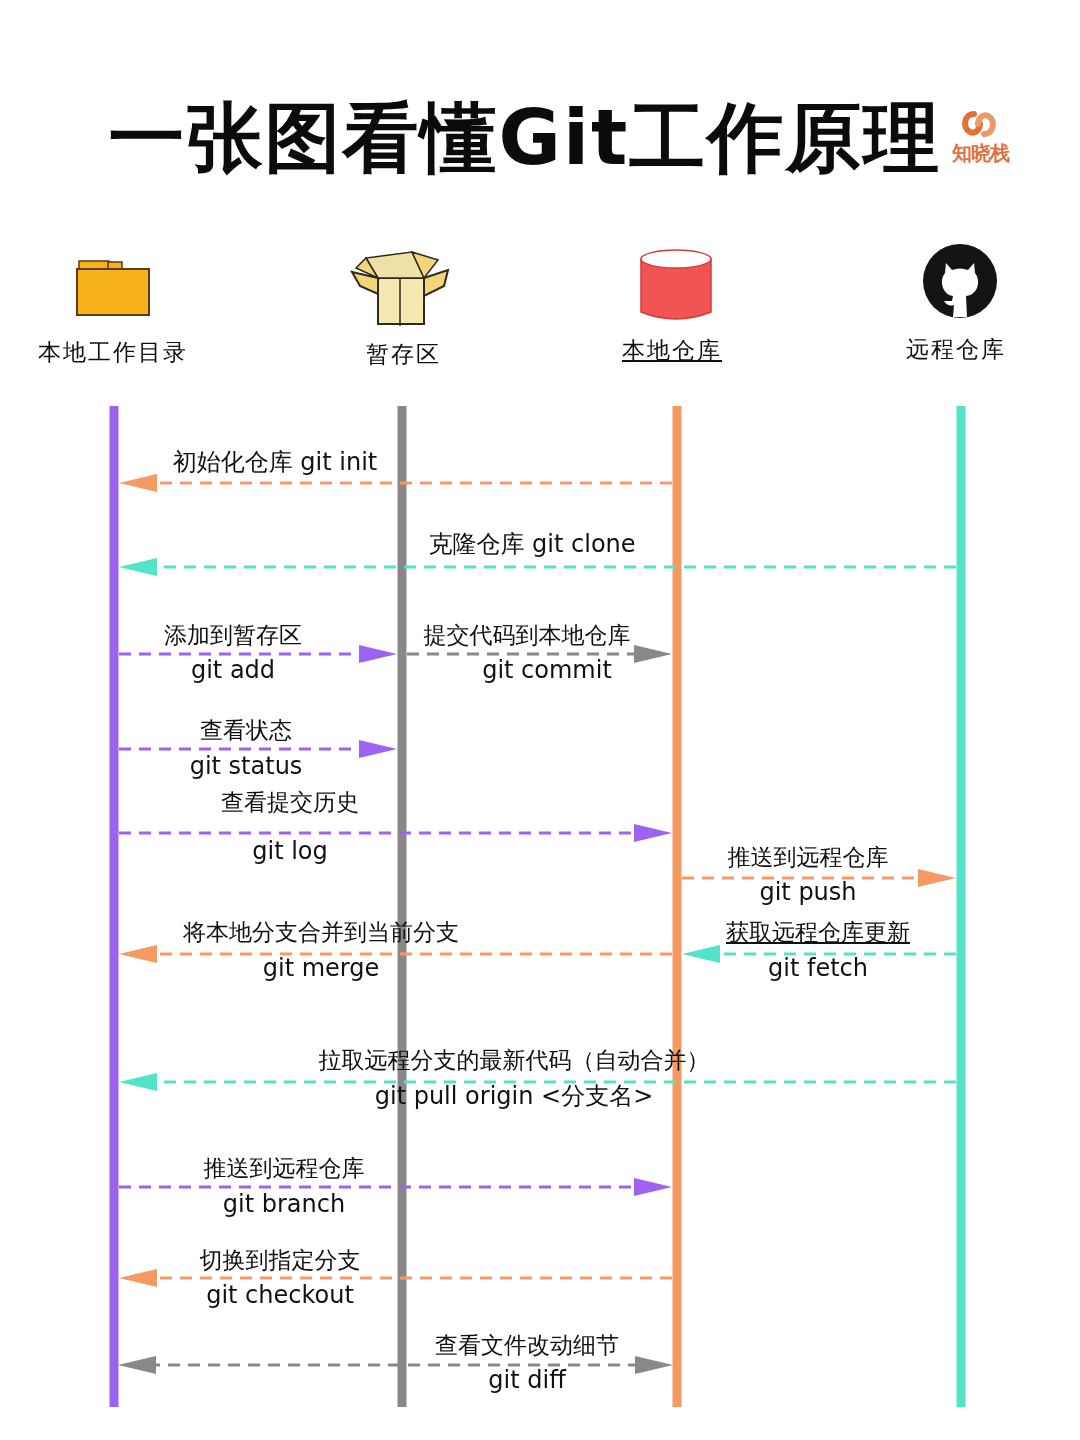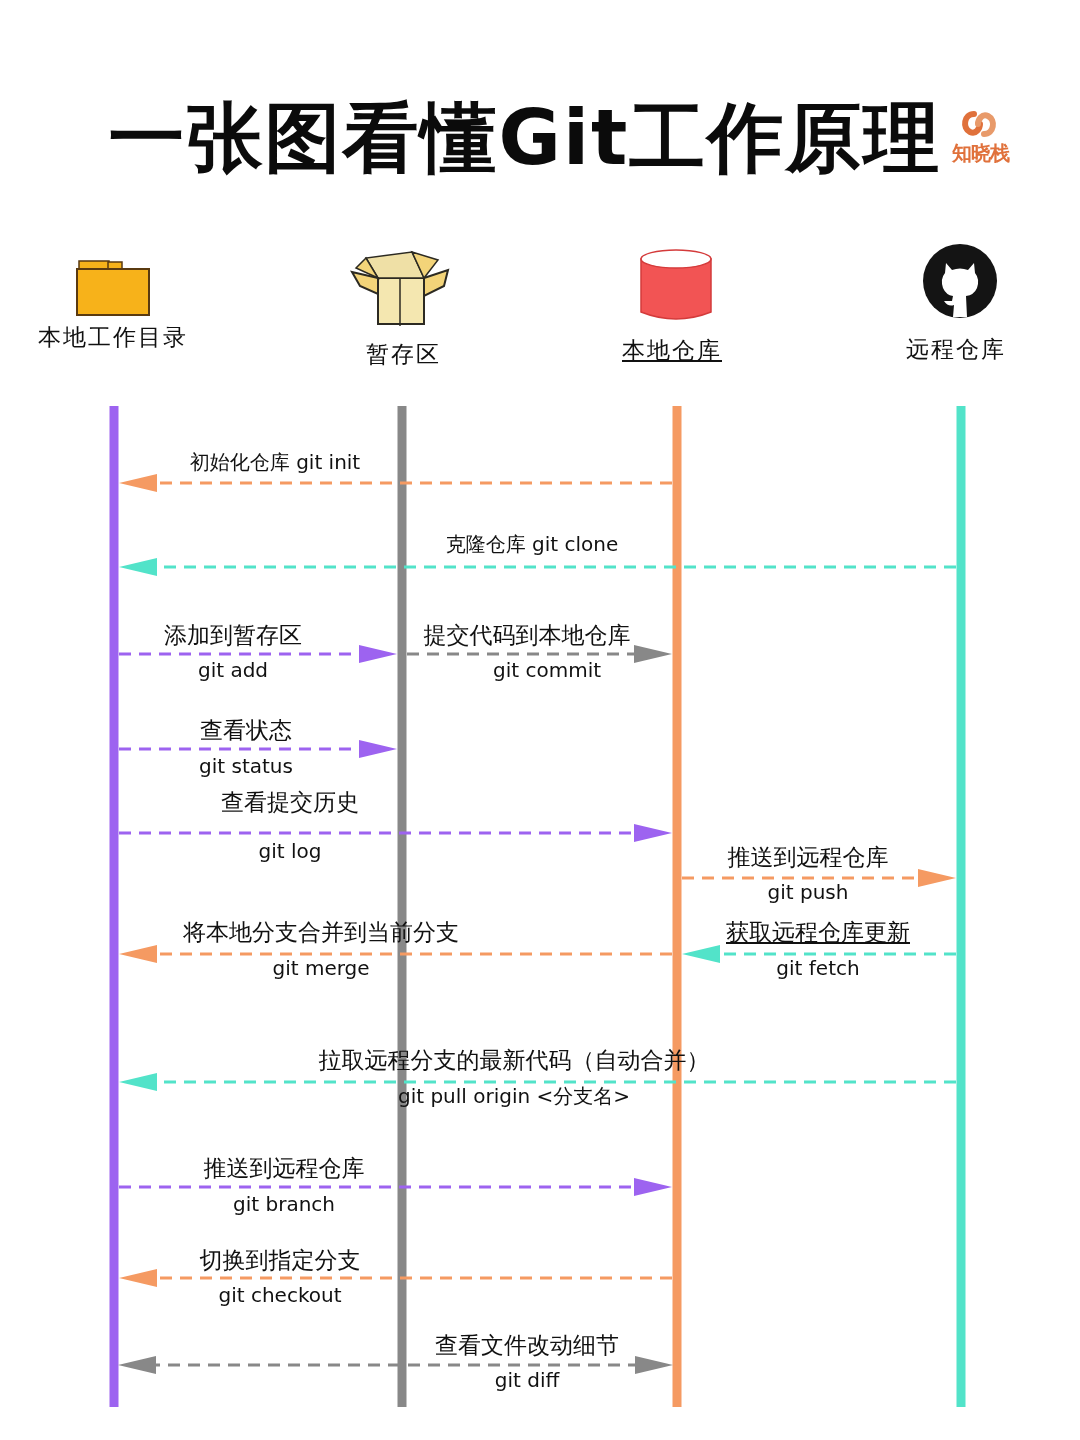--- a/index.html
+++ b/index.html
@@ -7,21 +7,21 @@
          font-family: "DejaVu Sans", "Liberation Sans", sans-serif; color: #111; }
   .title { position: absolute; left: 0; top: 88px; width: 1080px; text-align: center;
            font-size: 76px; font-weight: bold; letter-spacing: 2px; line-height: 100px; color: #0b0b0b; }
   .title span.t { display: inline-block; margin-left: -30px; text-align: right; }
   .logo { position: absolute; left: 950px; top: 108px; width: 76px; height: 60px; }
   .logo .logo-text { position: absolute; left: 2px; top: 32px; font-size: 20px; color: #e0713b; font-weight: bold; letter-spacing: -1px; white-space: nowrap; }
   .actor { position: absolute; text-align: center; }
   .actor-label { position: absolute; font-size: 23px; letter-spacing: 2px; white-space: nowrap; color: #111; }
   svg#diagram { position: absolute; left: 0; top: 0; }
   .lbl { position: absolute; font-size: 23px; white-space: nowrap; color: #111; line-height: 28px; transform: translateX(-50%); }
-  .lbl.cmd { font-size: 20px; }
+  .lbl.cmd { font-size: 24px; }
 </style>
 </head>
 <body>
 
 <div class="title"><span class="t">一张图看懂Git工作原理</span></div>
 
 <div class="logo">
   <svg width="76" height="34" viewBox="0 0 76 34">
     <path d="M24 6 C14 6 12 20 20 24 C26 27 30 20 30 16" fill="none" stroke="#e0713b" stroke-width="6" stroke-linecap="round"></path>
     <path d="M34 26 C44 26 46 12 38 8 C32 5 28 12 28 16" fill="none" stroke="#e89a6a" stroke-width="6" stroke-linecap="round"></path>
@@ -29,21 +29,21 @@
   <div class="logo-text">知晓栈</div>
 </div>
 
 <div class="actor" style="left:74px;top:258px;width:80px;height:60px;">
   <svg width="80" height="60" viewBox="0 0 80 60">
     <rect x="5" y="3" width="30" height="12" fill="#f7b21a" stroke="#5a3a10" stroke-width="1.5"></rect>
     <rect x="34" y="4" width="14" height="11" fill="#f7b21a" stroke="#5a3a10" stroke-width="1.5"></rect>
     <rect x="3" y="11" width="72" height="46" fill="#f7b21a" stroke="#5a3a10" stroke-width="2"></rect>
   </svg>
 </div>
-<div class="actor-label" style="left:38px;top:322px;">本地工作目录</div>
+<div class="actor-label" style="left:38px;top:337px;">本地工作目录</div>
 
 <div class="actor" style="left:350px;top:246px;width:102px;height:84px;">
   <svg width="102" height="84" viewBox="0 0 102 84">
     <polygon points="28,32 74,32 74,78 28,78" fill="#f4e7b0" stroke="#2c2a22" stroke-width="2"></polygon>
     <polygon points="28,32 16,12 62,6 74,32" fill="#efe0a6" stroke="#2c2a22" stroke-width="1.5"></polygon>
     <polygon points="28,32 2,26 10,40 28,48" fill="#f3d479" stroke="#2c2a22" stroke-width="2"></polygon>
     <polygon points="74,32 98,24 94,40 74,50" fill="#f3d479" stroke="#2c2a22" stroke-width="2"></polygon>
     <polygon points="16,12 6,22 28,32" fill="#f3d479" stroke="#2c2a22" stroke-width="1.5"></polygon>
     <polygon points="62,6 88,14 74,32" fill="#f3d479" stroke="#2c2a22" stroke-width="1.5"></polygon>
     <line x1="50" y1="32" x2="50" y2="80" stroke="#2c2a22" stroke-width="1.5"></line>

